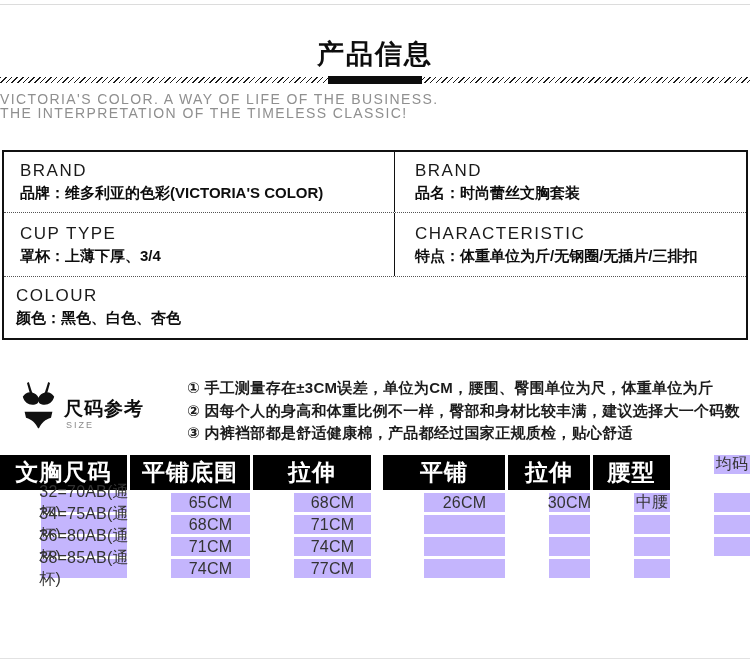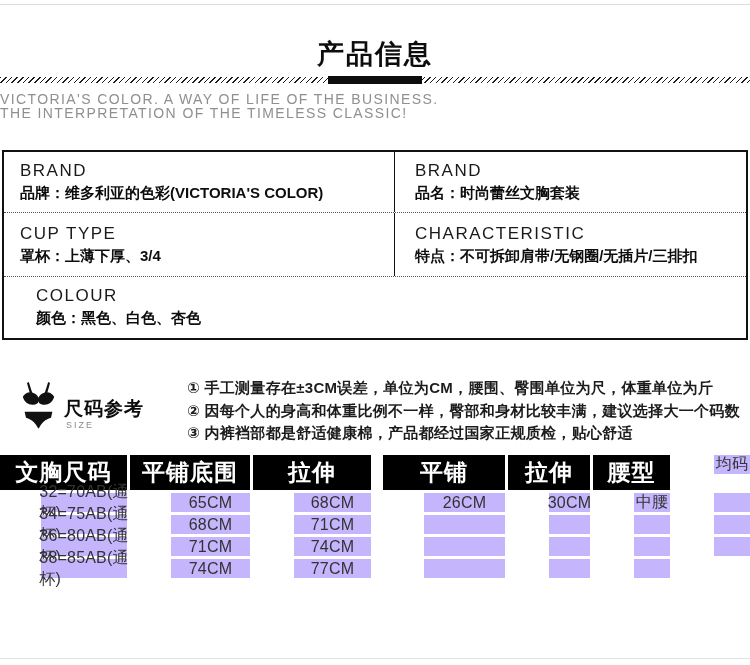--- a/index.html
+++ b/index.html
@@ -23,21 +23,21 @@
 
   .info-table { position:absolute; top:150px; left:2px; width:746px; height:190px;
                 border:2px solid #111; background:#fff; }
   .irow { display:flex; width:100%; }
   .irow-1 { height:61px; border-bottom:1px dotted #555; }
   .irow-2 { height:64px; border-bottom:1px dotted #555; }
   .irow-3 { height:60px; }
   .icell { display:flex; flex-direction:column; justify-content:center; gap:3px; }
   .icell-left  { width:390px; padding-left:16px; }
   .icell-right { flex:1; border-left:1px solid #111; padding-left:20px; }
-  .icell-full  { width:100%; padding-left:32px; }
+  .icell-full  { width:100%; padding-left:12px; }
   .ilabel { font-size:17px; letter-spacing:1.5px; color:#1a1a1a; }
   .ivalue { font-size:15px; font-weight:bold; color:#0d0d0d; }
 
   .size-sec { position:absolute; top:370px; left:0; width:750px; height:78px; }
   .lingerie-icon { position:absolute; left:20px; top:12px; width:37px; height:50px; }
   .size-title { position:absolute; left:64px; top:26px; font-size:19px; font-weight:bold;
                 letter-spacing:1px; color:#0d0d0d; }
   .size-sub { position:absolute; left:66px; top:50px; font-size:9px; letter-spacing:2px; color:#8a8a8a; }
   .notes { position:absolute; left:187px; top:7px; }
   .note { font-size:15px; line-height:22.5px; color:#1c1c1c; font-weight:600; letter-spacing:0.3px; }
@@ -80,21 +80,21 @@
         <div class="ivalue">品名：时尚蕾丝文胸套装</div>
       </div>
     </div>
     <div class="irow irow-2">
       <div class="icell icell-left">
         <div class="ilabel">CUP TYPE</div>
         <div class="ivalue">罩杯：上薄下厚、3/4</div>
       </div>
       <div class="icell icell-right">
         <div class="ilabel">CHARACTERISTIC</div>
-        <div class="ivalue">特点：不可拆卸肩带/无钢圈/无插片/三排扣</div>
+        <div class="ivalue">特点：体重单位为斤/无钢圈/无插片/三排扣</div>
       </div>
     </div>
     <div class="irow irow-3">
       <div class="icell icell-full">
         <div class="ilabel">COLOUR</div>
         <div class="ivalue">颜色：黑色、白色、杏色</div>
       </div>
     </div>
   </div>
 

